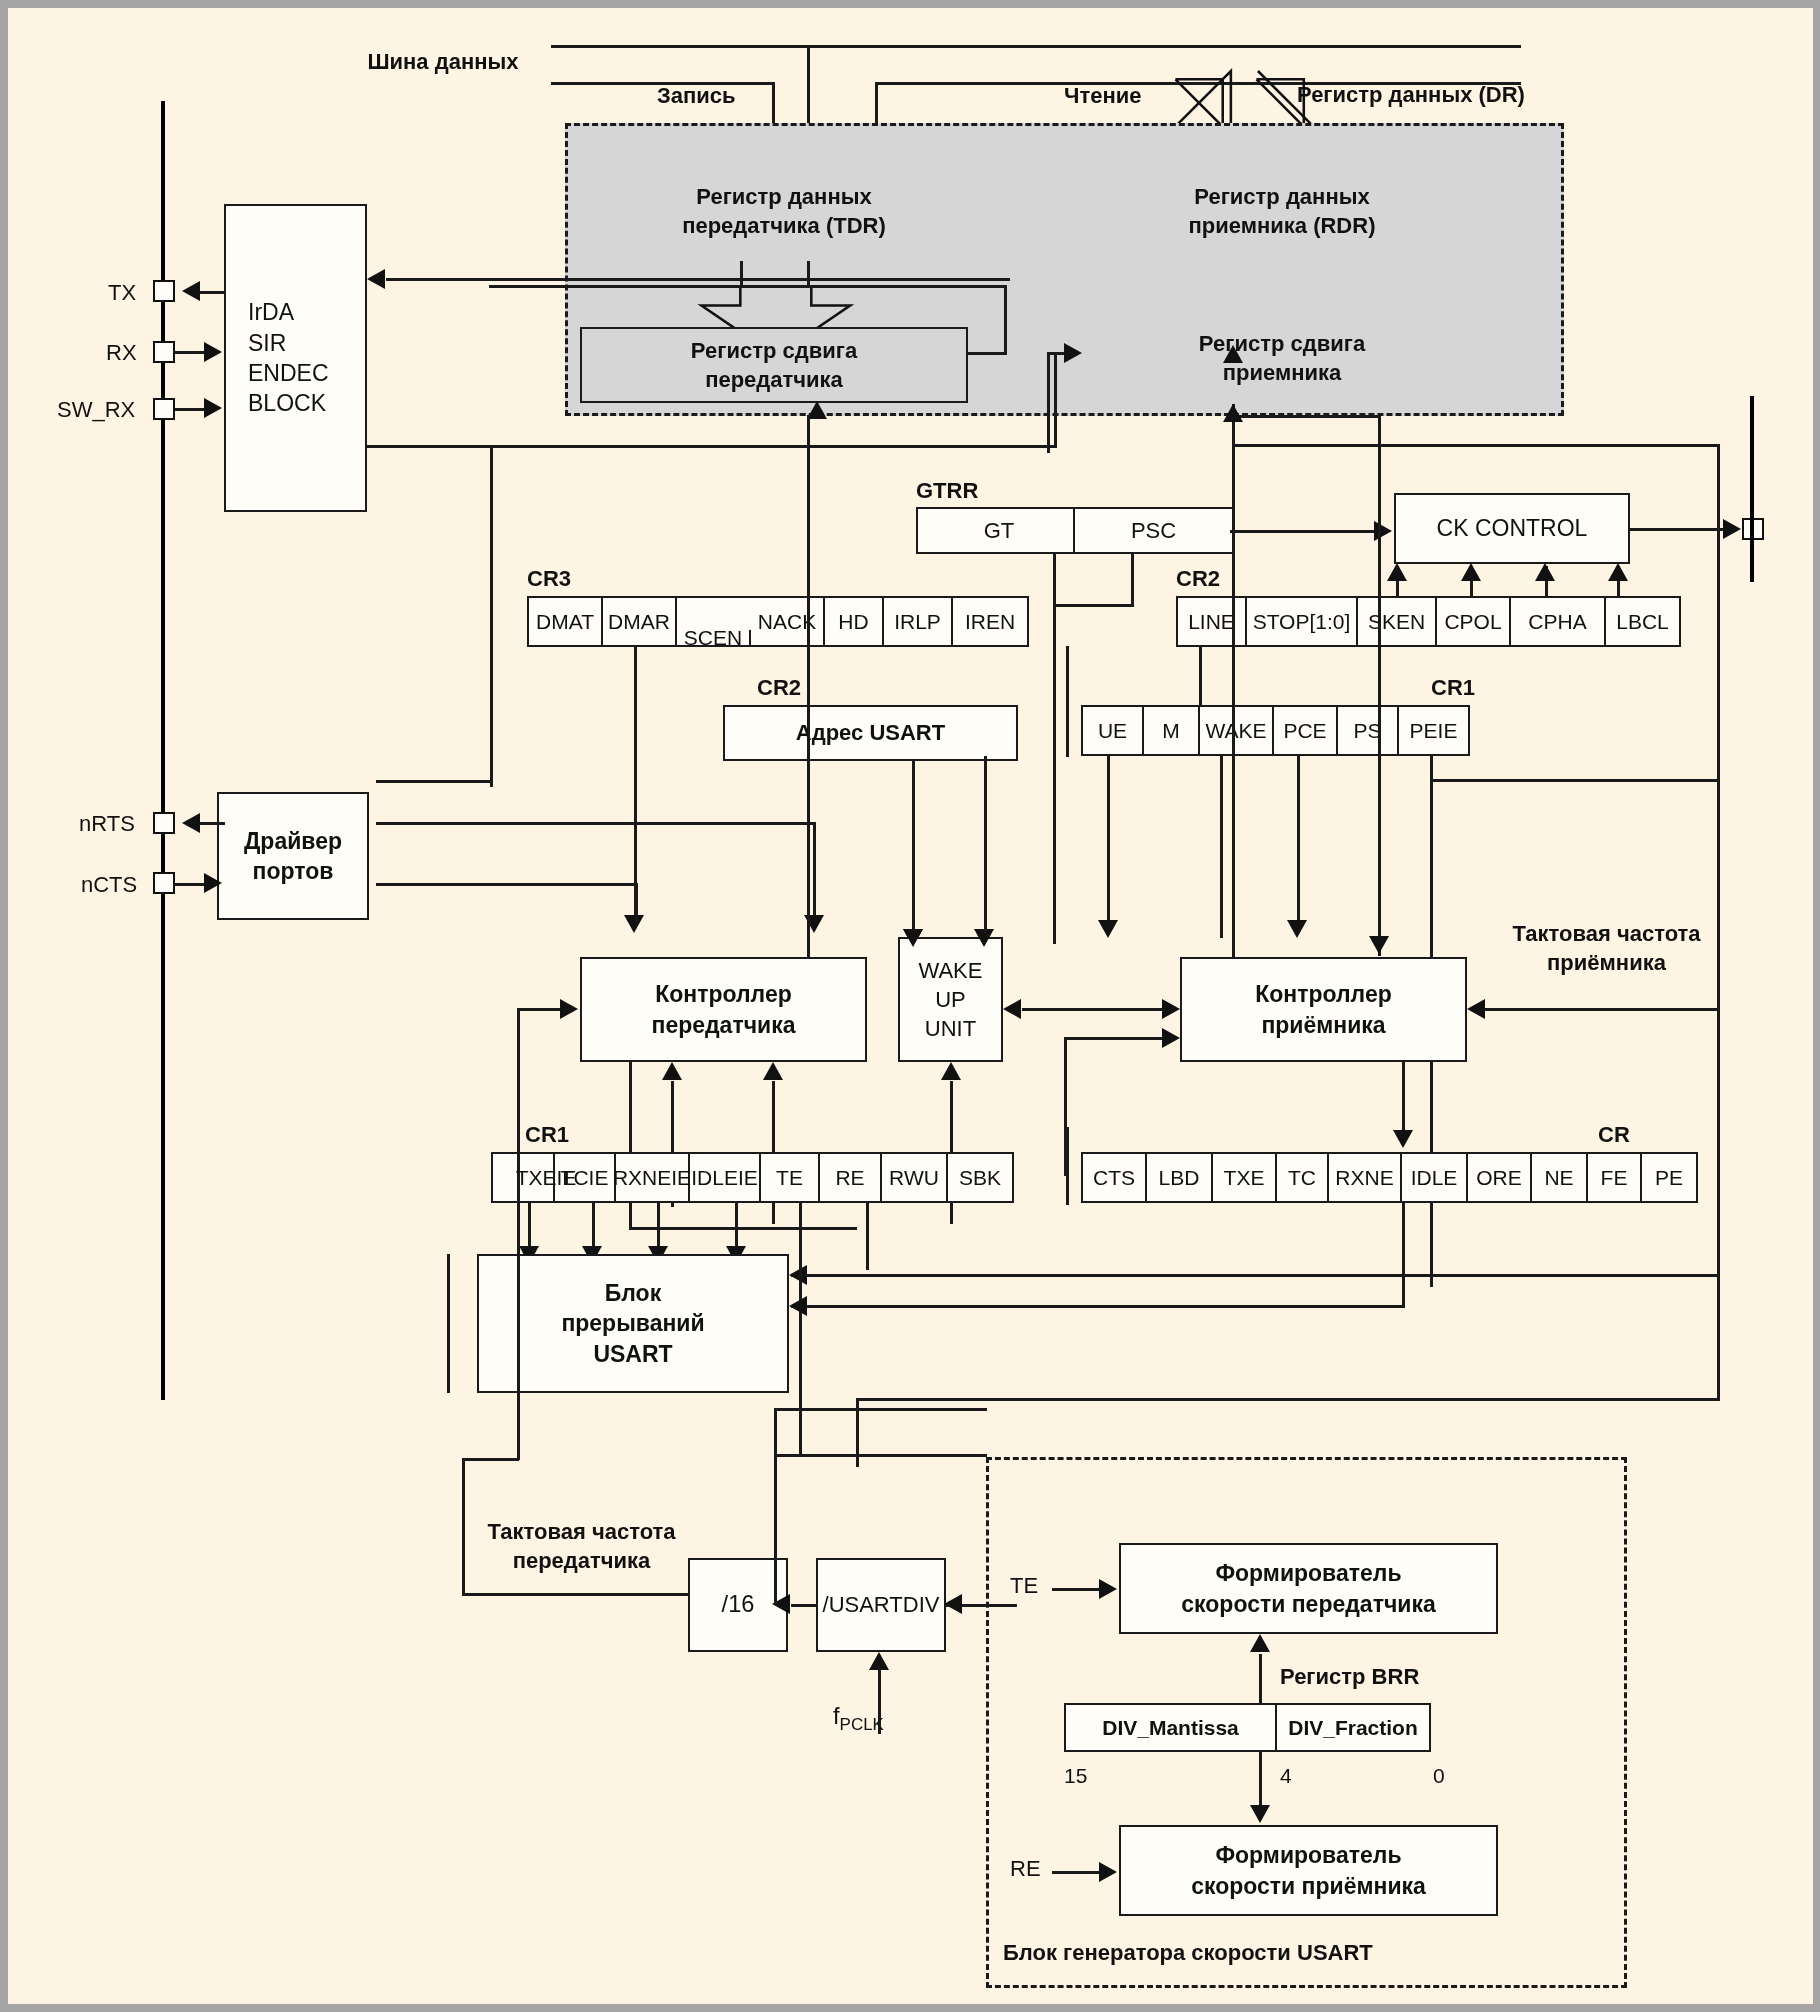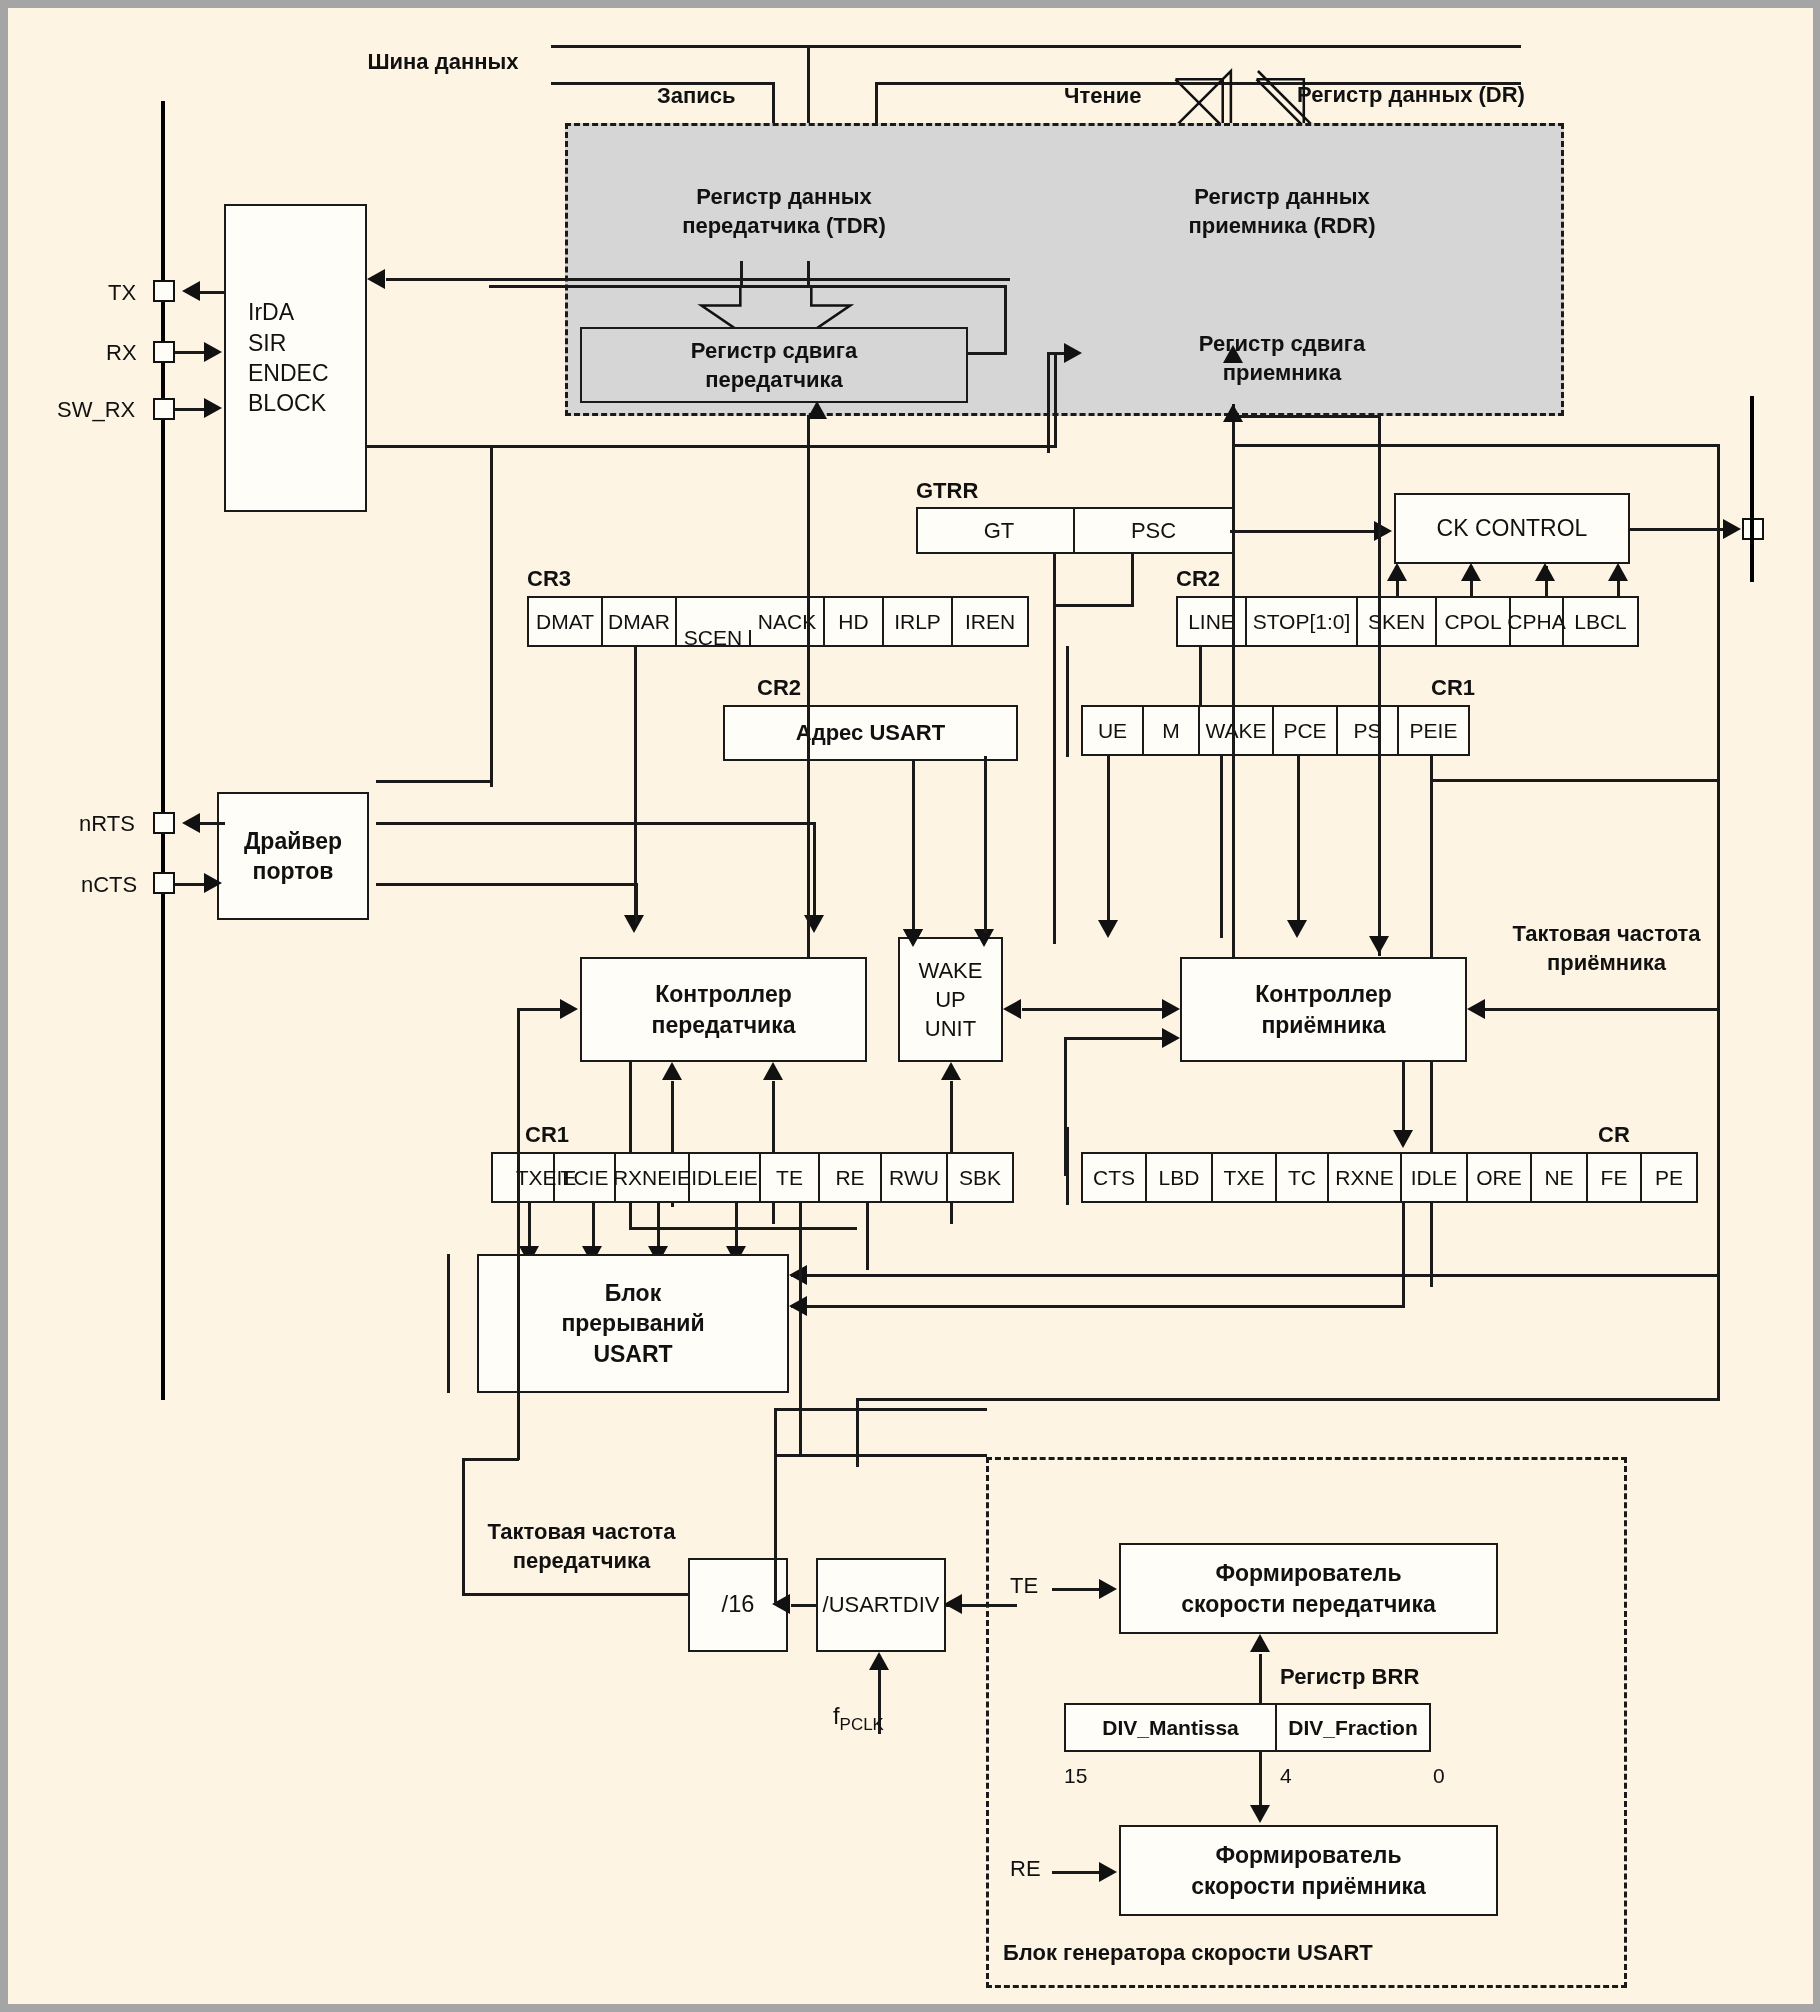--- a/index.html
+++ b/index.html
@@ -207,21 +207,21 @@
   <div class="ln v" style="left:626px;top:638px;height:278px;"></div>
   <div class="ah d" style="left:616px;top:907px;"></div>
   <div class="ln v" style="left:799px;top:638px;height:277px;"></div>
 
   <div class="lbl b" style="left:1168px;top:557px;font-size:22px;">CR2</div>
   <div class="strip" style="left:1168px;top:588px;height:51px;font-size:21px;">
     <div style="width:69px;">LINE</div>
     <div style="width:111px;">STOP[1:0]</div>
     <div style="width:79px;">SKEN</div>
     <div style="width:74px;">CPOL</div>
-    <div style="width:53px;">CPHA</div>
+    <div style="width:95px;">CPHA</div>
     <div style="width:73px;">LBCL</div>
   </div>
 
   <div class="ln v" style="left:1388px;top:558px;height:30px;"></div>
   <div class="ah u" style="left:1379px;top:555px;"></div>
   <div class="ln v" style="left:1462px;top:558px;height:30px;"></div>
   <div class="ah u" style="left:1453px;top:555px;"></div>
   <div class="ln v" style="left:1537px;top:558px;height:30px;"></div>
   <div class="ah u" style="left:1527px;top:555px;"></div>
   <div class="ln v" style="left:1609px;top:558px;height:30px;"></div>

